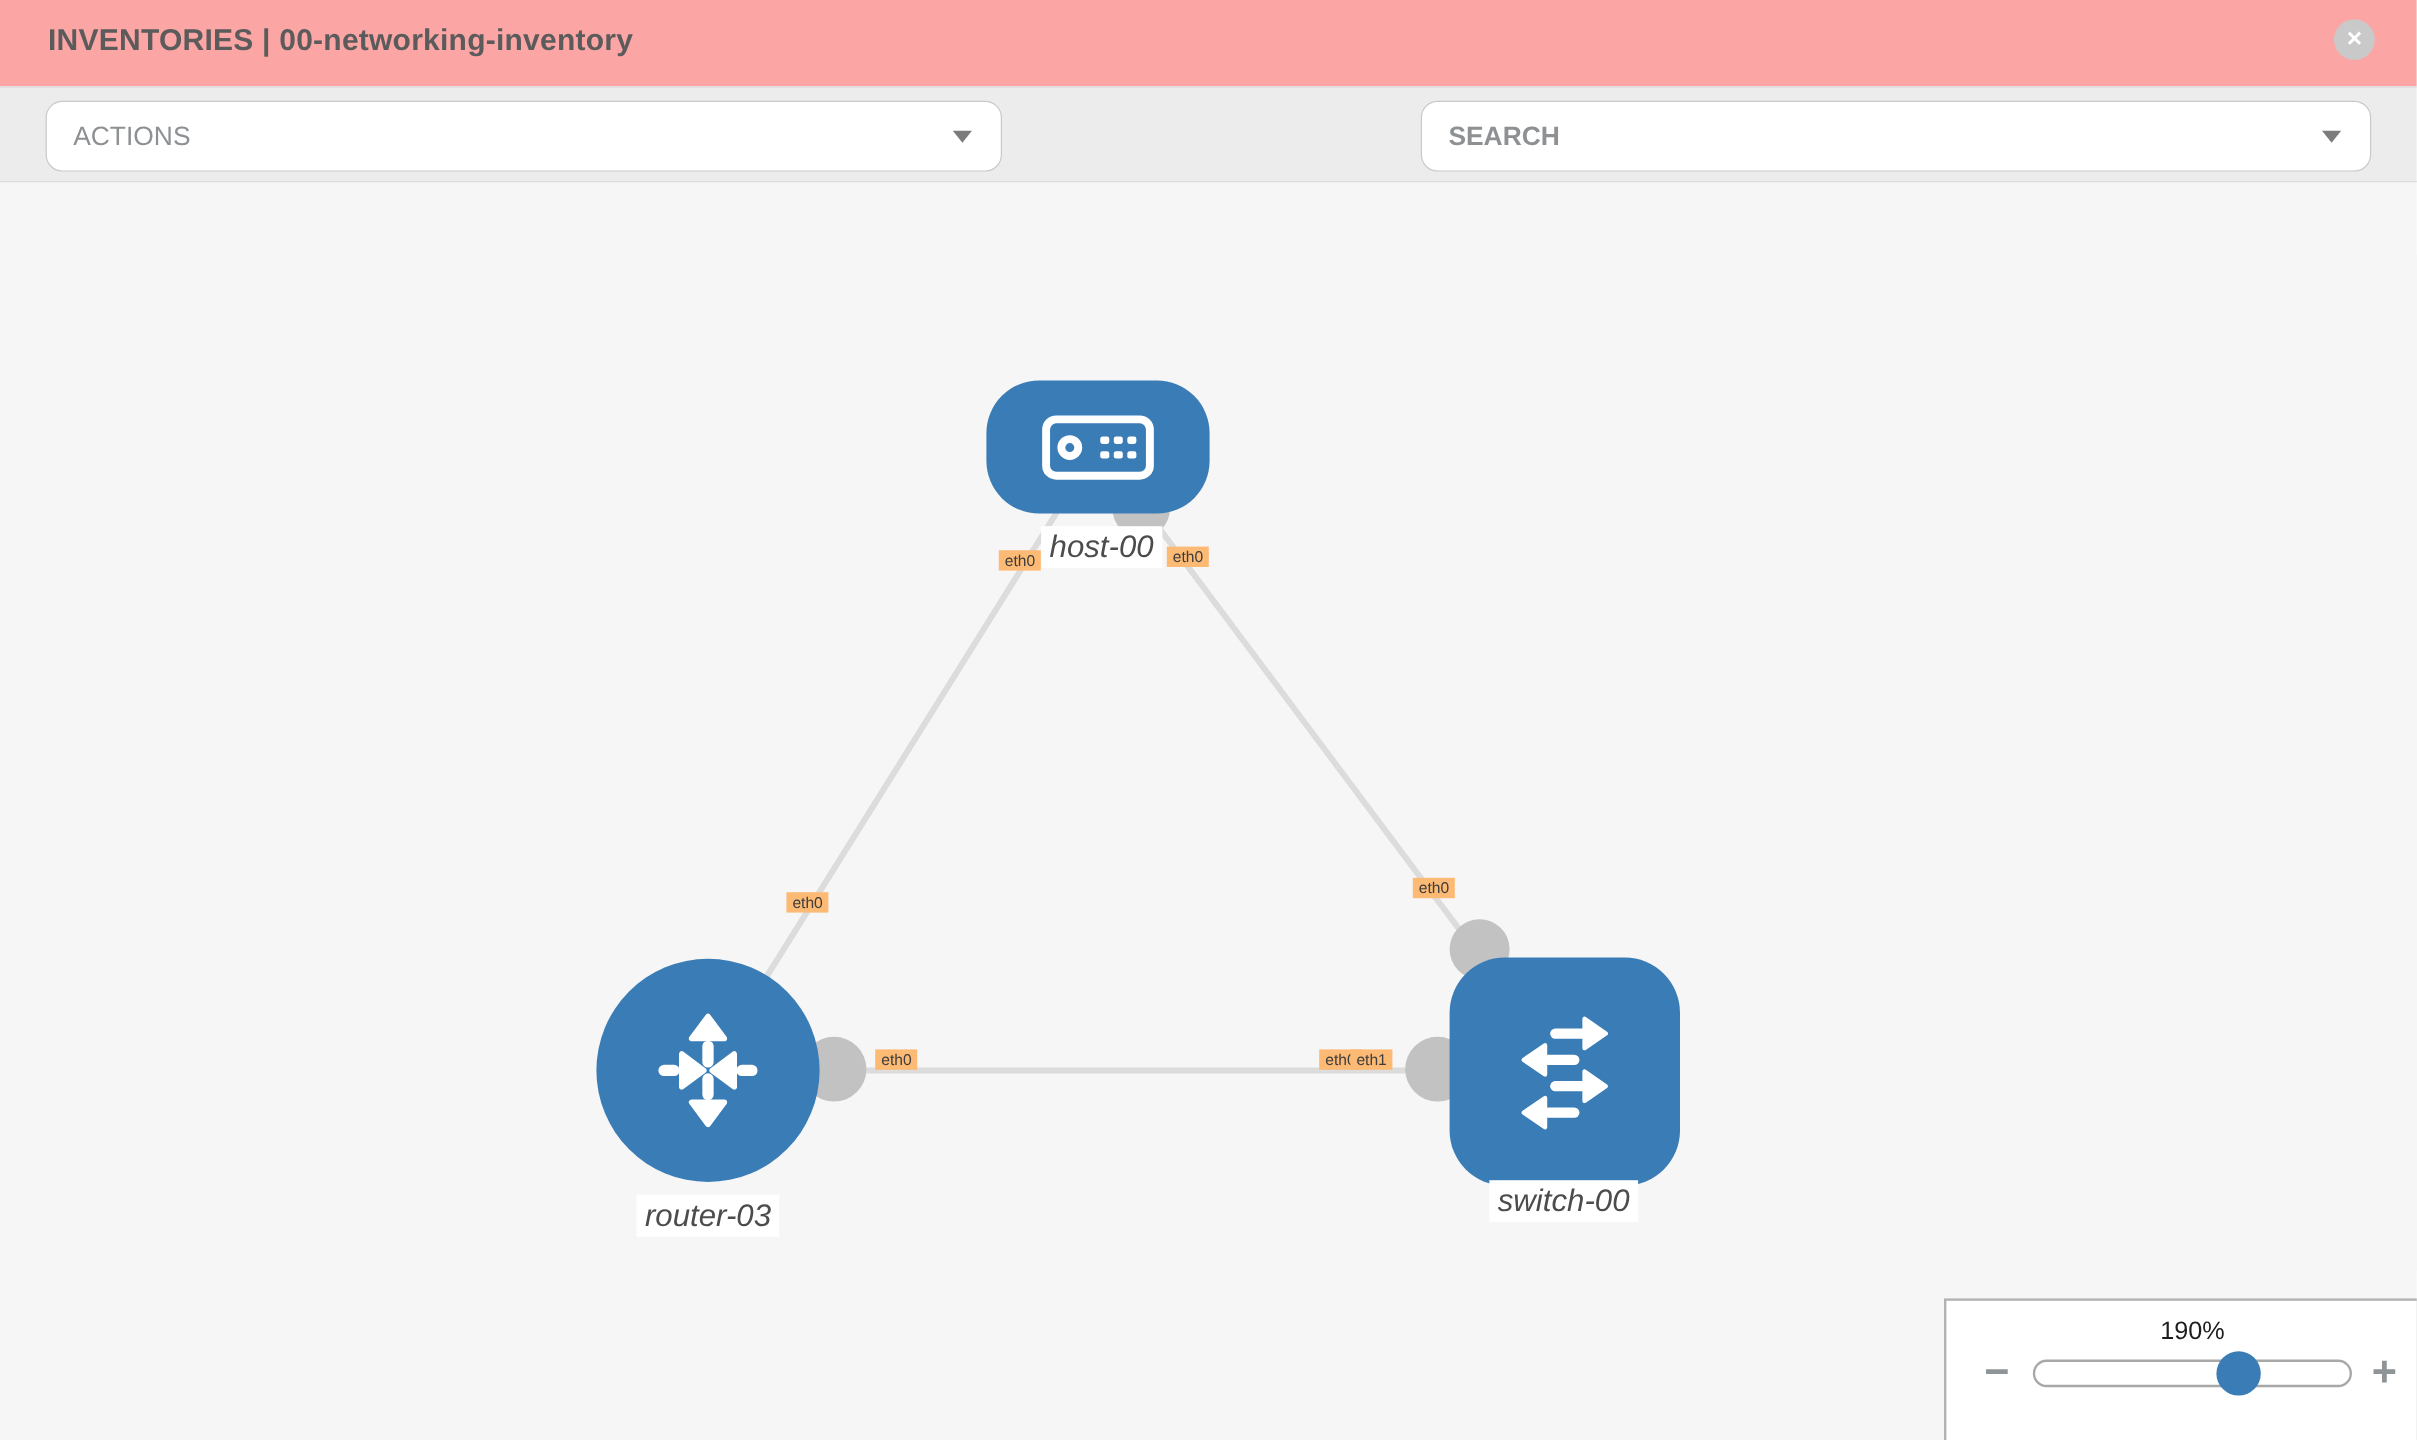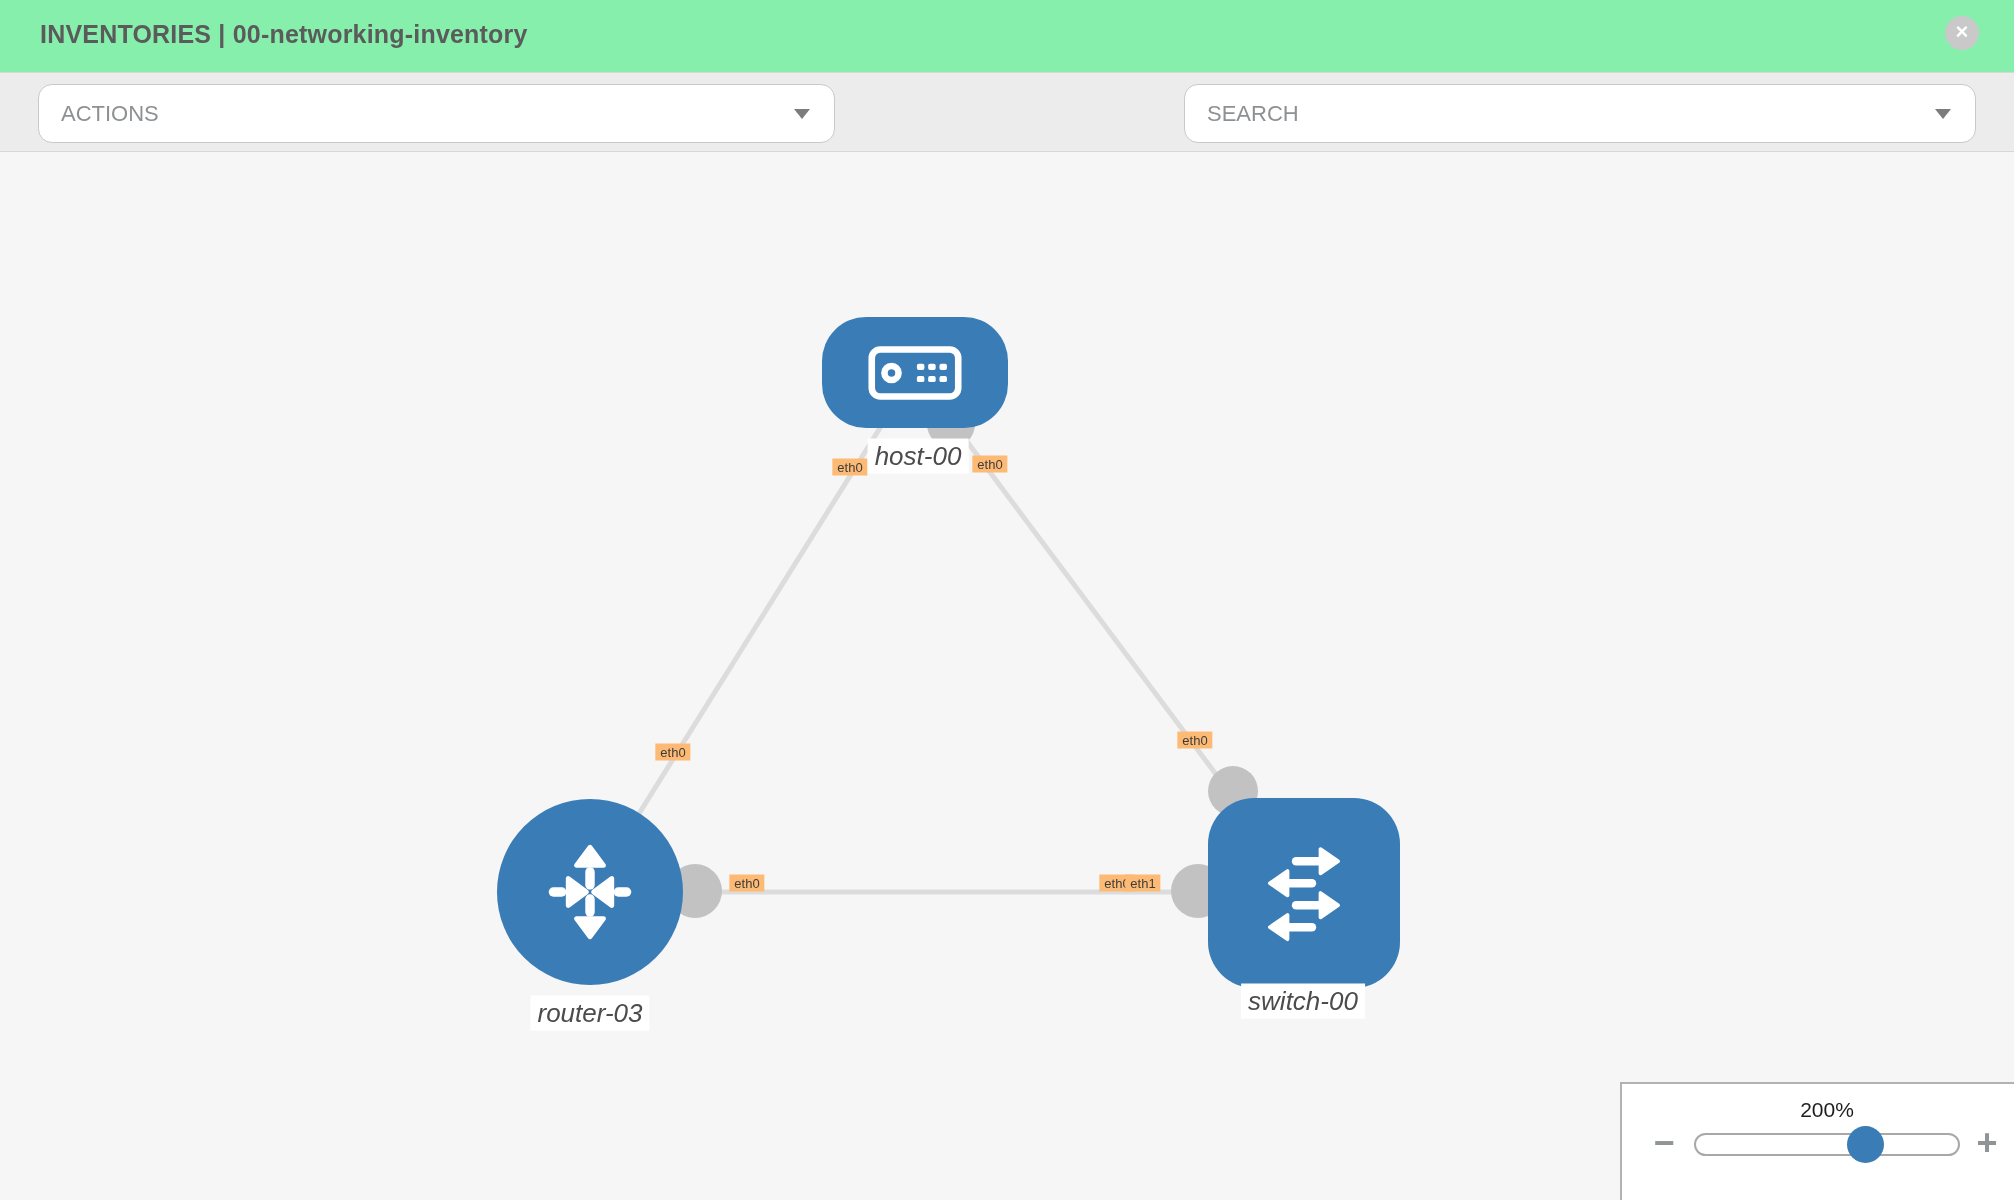--- a/index.html
+++ b/index.html
@@ -6,37 +6,37 @@
     --node_blue:#3a7cb6;
     --link_gray:#dcdcdd;
     --connector_gray:#c2c2c2;
     --accent_blue:#3a7cb6;
   }
   *{margin:0;padding:0;box-sizing:border-box;}
   html,body{width:2014px;height:1200px;overflow:hidden;}
   body{font-family:"Liberation Sans",sans-serif;background:#fff;position:relative;}
 
   
-  .header{position:absolute;left:0;top:0;width:2014px;height:72px;background:#86efac;}
+  .header{position:absolute;left:0;top:0;width:2014px;height:72px;background:#fca5a5;}
   .page-title{position:absolute;left:40px;top:0;height:72px;line-height:68px;
     font-size:25px;font-weight:bold;color:#5b5b5b;letter-spacing:.2px;}
   .close-btn{position:absolute;left:1945px;top:16px;width:34px;height:34px;border-radius:50%;
     background:#c9c9c9;text-align:center;cursor:pointer;}
   .close-btn span{color:#fff;font-size:22px;font-weight:bold;line-height:32px;display:block;}
 
   
   .toolbar{position:absolute;left:0;top:72px;width:2014px;height:80px;background:#ececec;
     border-top:1px solid #d7d7d7;border-bottom:1px solid #d7d7d7;}
   .fake-select{position:absolute;top:11px;height:59px;background:#fff;border:1px solid #c9c9c9;
     border-radius:14px;cursor:pointer;}
   .fake-select .sel-label{position:absolute;left:22px;top:0;line-height:57px;font-size:22px;color:#8e9193;}
   .caret{position:absolute;right:24px;top:24px;width:0;height:0;
     border-left:8px solid transparent;border-right:8px solid transparent;border-top:10px solid #7c7c7c;}
   .actions-select{left:38px;width:797px;}
-  .search-select{left:1184px;width:792px;}
+  .search-select{left:1184px;width:792px;font-weight:bold;}
   .tool-icon-btn{position:absolute;width:36px;height:36px;top:95px;cursor:pointer;background:none;border:none;}
   .wrench-btn{left:1047px;}
   .key-btn{left:1117px;}
 
   
   .canvas{position:absolute;left:0;top:152px;width:2014px;height:1048px;background:#f6f6f6;}
   .links-layer{position:absolute;left:0;top:0;}
 
   .node{position:absolute;display:flex;align-items:center;justify-content:center;
     background:var(--node_blue);cursor:pointer;z-index:2;}
@@ -174,21 +174,21 @@
   <span class="eth-label" style="left:850px;top:315px;">eth0</span>
   <span class="eth-label" style="left:990px;top:312px;">eth0</span>
   <span class="eth-label" style="left:673px;top:600px;">eth0</span>
   <span class="eth-label" style="left:1195px;top:588px;">eth0</span>
   <span class="eth-label" style="left:747px;top:731px;">eth0</span>
   <span class="eth-label eth-back" style="left:1117px;top:731px;">eth0</span>
   <span class="eth-label eth-front" style="left:1143px;top:731px;">eth1</span>
 </div>
 
 <div class="zoom-panel">
-  <div class="zoom-level">200%</div>
+  <div class="zoom-level">190%</div>
   <div class="zoom-minus">
     <span>−</span>
   </div>
   <div class="zoom-track"></div>
   <div class="zoom-handle"></div>
   <div class="zoom-plus">
     <span>+</span>
   </div>
 </div>
 

